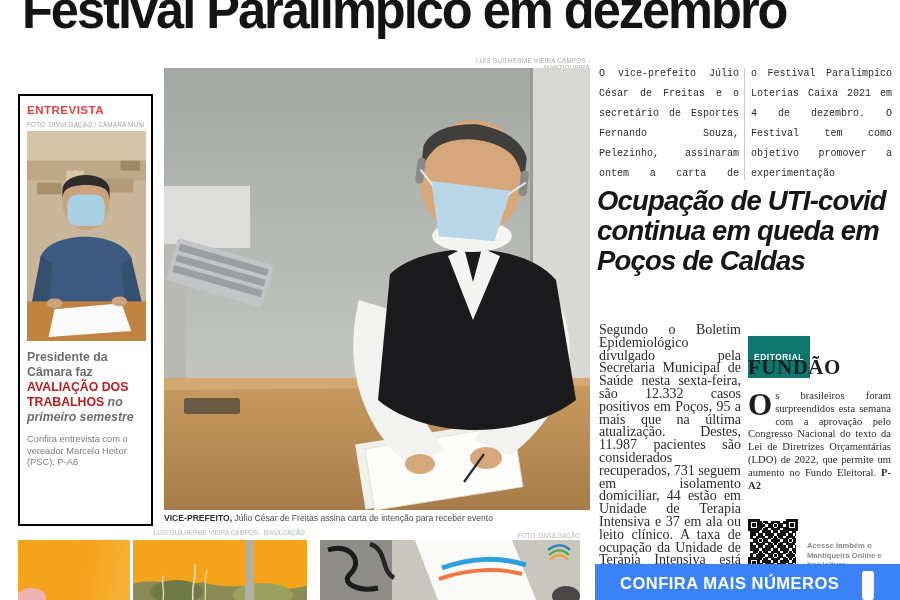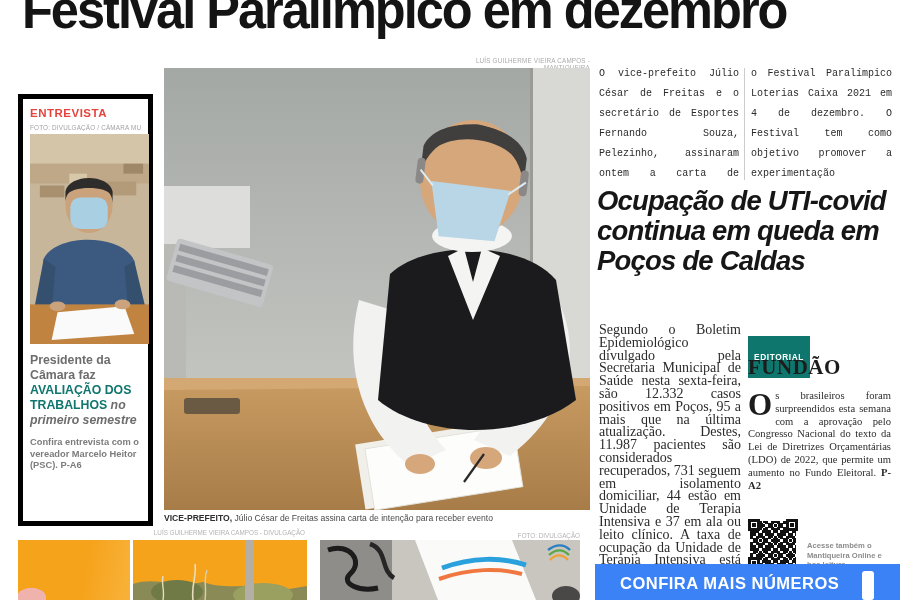--- a/index.html
+++ b/index.html
@@ -5,29 +5,29 @@
   html,body{margin:0;padding:0;background:#fff;}
   #page{position:relative;width:900px;height:600px;background:#fff;overflow:hidden;
         font-family:"Liberation Sans",sans-serif;color:#1a1a1a;}
   .abs{position:absolute;}
 
   
   .headline{left:22px;top:-17px;width:876px;font-weight:bold;font-size:51px;line-height:1.08;
             letter-spacing:-2px;color:#141414;transform:scaleX(.99);transform-origin:left top;white-space:nowrap;}
 
   
-  .ibox{left:18px;top:94px;width:135px;height:432px;border:5px solid #000000;box-sizing:border-box;
+  .ibox{left:18px;top:94px;width:135px;height:432px;border:2px solid #000000;box-sizing:border-box;
         padding:8px 7px;background:#fff;}
   .ilabel{color:#e5433c;font-weight:bold;font-size:11.5px;letter-spacing:.5px;}
   .icredit{font-size:6.3px;color:#a2a2a2;margin-top:5px;letter-spacing:.2px;white-space:nowrap;overflow:hidden;}
   .iphoto{width:119px;height:210px;margin-top:3px;display:block;}
   .iteaser{margin-top:9px;font-size:12.3px;line-height:15px;color:#6d6d6d;font-weight:600;}
-  .iteaser .tb{color:#0f766e;font-weight:800;}
+  .iteaser .tb{color:#b91c1c;font-weight:800;}
   .iteaser .ti{font-style:italic;}
-  .icall{margin-top:9px;font-size:9.3px;line-height:11.5px;font-weight:bold;color:#7c7c7c;}
+  .icall{margin-top:9px;font-size:9.3px;line-height:11.5px;font-weight:normal;color:#7c7c7c;}
 
   
   .mcredit{left:430px;top:57px;width:160px;text-align:right;font-size:6.3px;color:#aaa;letter-spacing:.2px;}
   .mphoto{left:164px;top:68px;width:426px;height:442px;display:block;}
   .mcaption{left:164px;top:513px;width:426px;font-size:8.6px;color:#4a4a4a;}
   .mcaption .cb{font-weight:bold;color:#2e2e2e;}
 
   
   .serifcol{font-family:Liberation Mono, monospace;font-size:10px;line-height:20px;
             text-align:justify;color:#2b2b2b;}

